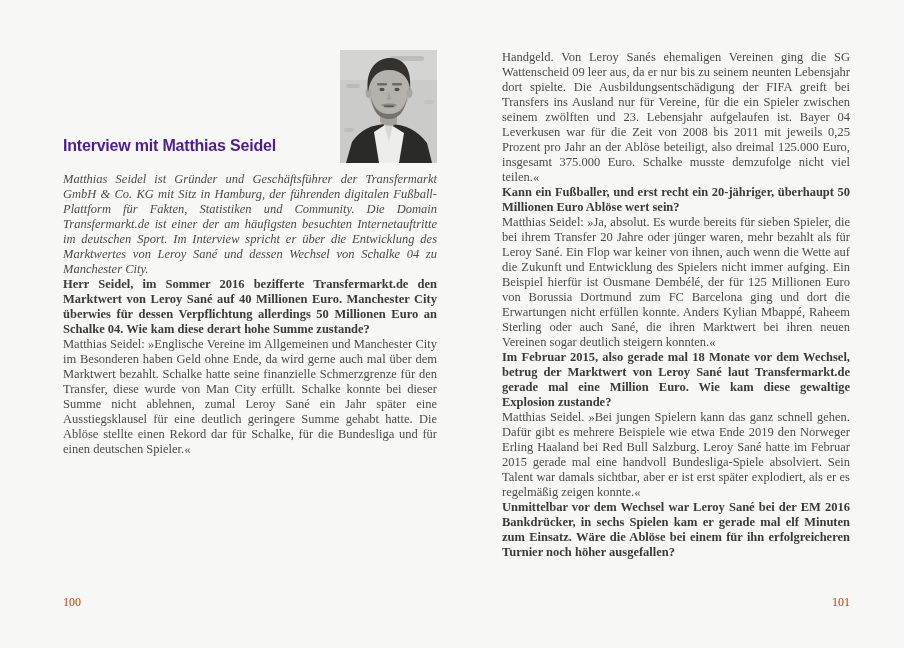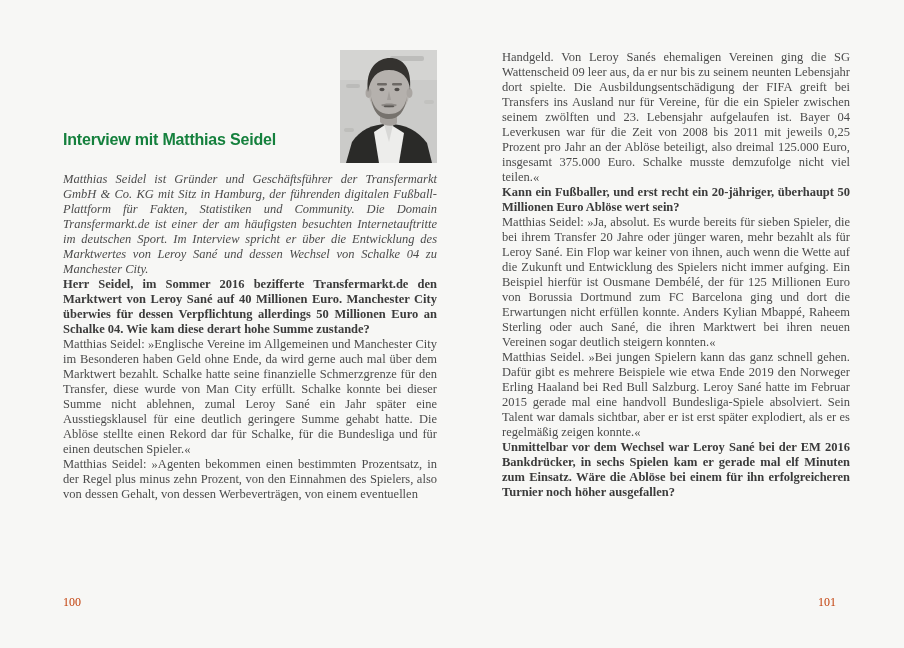--- a/index.html
+++ b/index.html
@@ -37,22 +37,22 @@
     display: flex;
     justify-content: space-between;
     align-items: flex-end;
     margin-bottom: 9px;
   }
   h1.interview-title {
     font-family: "Liberation Sans", sans-serif;
     font-size: 16px;
     font-weight: 700;
     letter-spacing: -0.2px;
-    color: #15803d;
-    margin: 0 0 14px 0;
+    color: #4c1d95;
+    margin: 0 0 8px 0;
     white-space: nowrap;
   }
   figure.photo {
     margin: 0;
     width: 97px;
     height: 113px;
     flex: 0 0 auto;
     overflow: hidden;
   }
 
@@ -74,21 +74,21 @@
   .gap-before { margin-top: 14px; }
 
   .page-number {
     position: absolute;
     top: 595px;
     font-size: 12px;
     color: #c2410c;
     font-family: "Liberation Serif", serif;
   }
   .page-number.left  { left: 63px; }
-  .page-number.right { right: 68px; }
+  .page-number.right { right: 54px; }
 </style>
 </head>
 <body>
 
 <div class="spread">
 
   <div class="page page-left">
     <div class="text-block-left">
 
       <div class="header-row">
@@ -132,34 +132,34 @@
             <rect x="44" y="55.6" width="10" height="1.6" rx="0.8" fill="#5a5753"></rect>
           </svg>
         </figure>
       </div>
 
       <p class="par intro">Matthias Seidel ist Gründer und Geschäftsführer der Transfermarkt GmbH &amp; Co. KG mit Sitz in Hamburg, der führenden digitalen Fußball-Plattform für Fakten, Statistiken und Community. Die Domain Transfermarkt.de ist einer der am häufigsten besuchten Internetauftritte im deutschen Sport. Im Interview spricht er über die Entwicklung des Marktwertes von Leroy Sané und dessen Wechsel von Schalke 04 zu Manchester City.</p>
 
       <p class="par q gap-before">Herr Seidel, im Sommer 2016 bezifferte Transfermarkt.de den Marktwert von Leroy Sané auf 40 Millionen Euro. Manchester City überwies für dessen Verpflichtung allerdings 50 Millionen Euro an Schalke 04. Wie kam diese derart hohe Summe zustande?</p>
       <p class="par">Matthias Seidel: »Englische Vereine im Allgemeinen und Manchester City im Besonderen haben Geld ohne Ende, da wird gerne auch mal über dem Marktwert bezahlt. Schalke hatte seine finanzielle Schmerzgrenze für den Transfer, diese wurde von Man City erfüllt. Schalke konnte bei dieser Summe nicht ablehnen, zumal Leroy Sané ein Jahr später eine Ausstiegsklausel für eine deutlich geringere Summe gehabt hatte. Die Ablöse stellte einen Rekord dar für Schalke, für die Bundesliga und für einen deutschen Spieler.«</p>
 
-      <p class="par">Matthias Seidel: »Agenten bekommen einen bestimmten Prozentsatz, in der Regel plus minus zehn Prozent, von den Einnahmen des Spielers, also von dessen Gehalt, von dessen Werbeverträgen, von einem eventuellen</p>
     </div>
 
     <div class="page-number left">100</div>
   </div>
 
   <div class="page page-right">
     <div class="text-block-right">
 
       <p class="par">Handgeld. Von Leroy Sanés ehemaligen Vereinen ging die SG Wattenscheid 09 leer aus, da er nur bis zu seinem neunten Lebensjahr dort spielte. Die Ausbildungsentschädigung der FIFA greift bei Transfers ins Ausland nur für Vereine, für die ein Spieler zwischen seinem zwölften und 23. Lebensjahr aufgelaufen ist. Bayer 04 Leverkusen war für die Zeit von 2008 bis 2011 mit jeweils 0,25 Prozent pro Jahr an der Ablöse beteiligt, also dreimal 125.000 Euro, insgesamt 375.000 Euro. Schalke musste demzufolge nicht viel teilen.«</p>
 
       <p class="par q gap-before">Kann ein Fußballer, und erst recht ein 20-jähriger, überhaupt 50 Millionen Euro Ablöse wert sein?</p>
       <p class="par">Matthias Seidel: »Ja, absolut. Es wurde bereits für sieben Spieler, die bei ihrem Transfer 20 Jahre oder jünger waren, mehr bezahlt als für Leroy Sané. Ein Flop war keiner von ihnen, auch wenn die Wette auf die Zukunft und Entwicklung des Spielers nicht immer aufging. Ein Beispiel hierfür ist Ousmane Dembélé, der für 125 Millionen Euro von Borussia Dortmund zum FC Barcelona ging und dort die Erwartungen nicht erfüllen konnte. Anders Kylian Mbappé, Raheem Sterling oder auch Sané, die ihren Marktwert bei ihren neuen Vereinen sogar deutlich steigern konnten.«</p>
 
+      <p class="par q gap-before">Im Februar 2015, also gerade mal 18 Monate vor dem Wechsel, betrug der Marktwert von Leroy Sané laut Transfermarkt.de gerade mal eine Million Euro. Wie kam diese gewaltige Explosion zustande?</p>
       <p class="par">Matthias Seidel. »Bei jungen Spielern kann das ganz schnell gehen. Dafür gibt es mehrere Beispiele wie etwa Ende 2019 den Norweger Erling Haaland bei Red Bull Salzburg. Leroy Sané hatte im Februar 2015 gerade mal eine handvoll Bundesliga-Spiele absolviert. Sein Talent war damals sichtbar, aber er ist erst später explodiert, als er es regelmäßig zeigen konnte.«</p>
 
       <p class="par q gap-before">Unmittelbar vor dem Wechsel war Leroy Sané bei der EM 2016 Bankdrücker, in sechs Spielen kam er gerade mal elf Minuten zum Einsatz. Wäre die Ablöse bei einem für ihn erfolgreicheren Turnier noch höher ausgefallen?</p>
     </div>
 
     <div class="page-number right">101</div>
   </div>
 
 </div>
 

